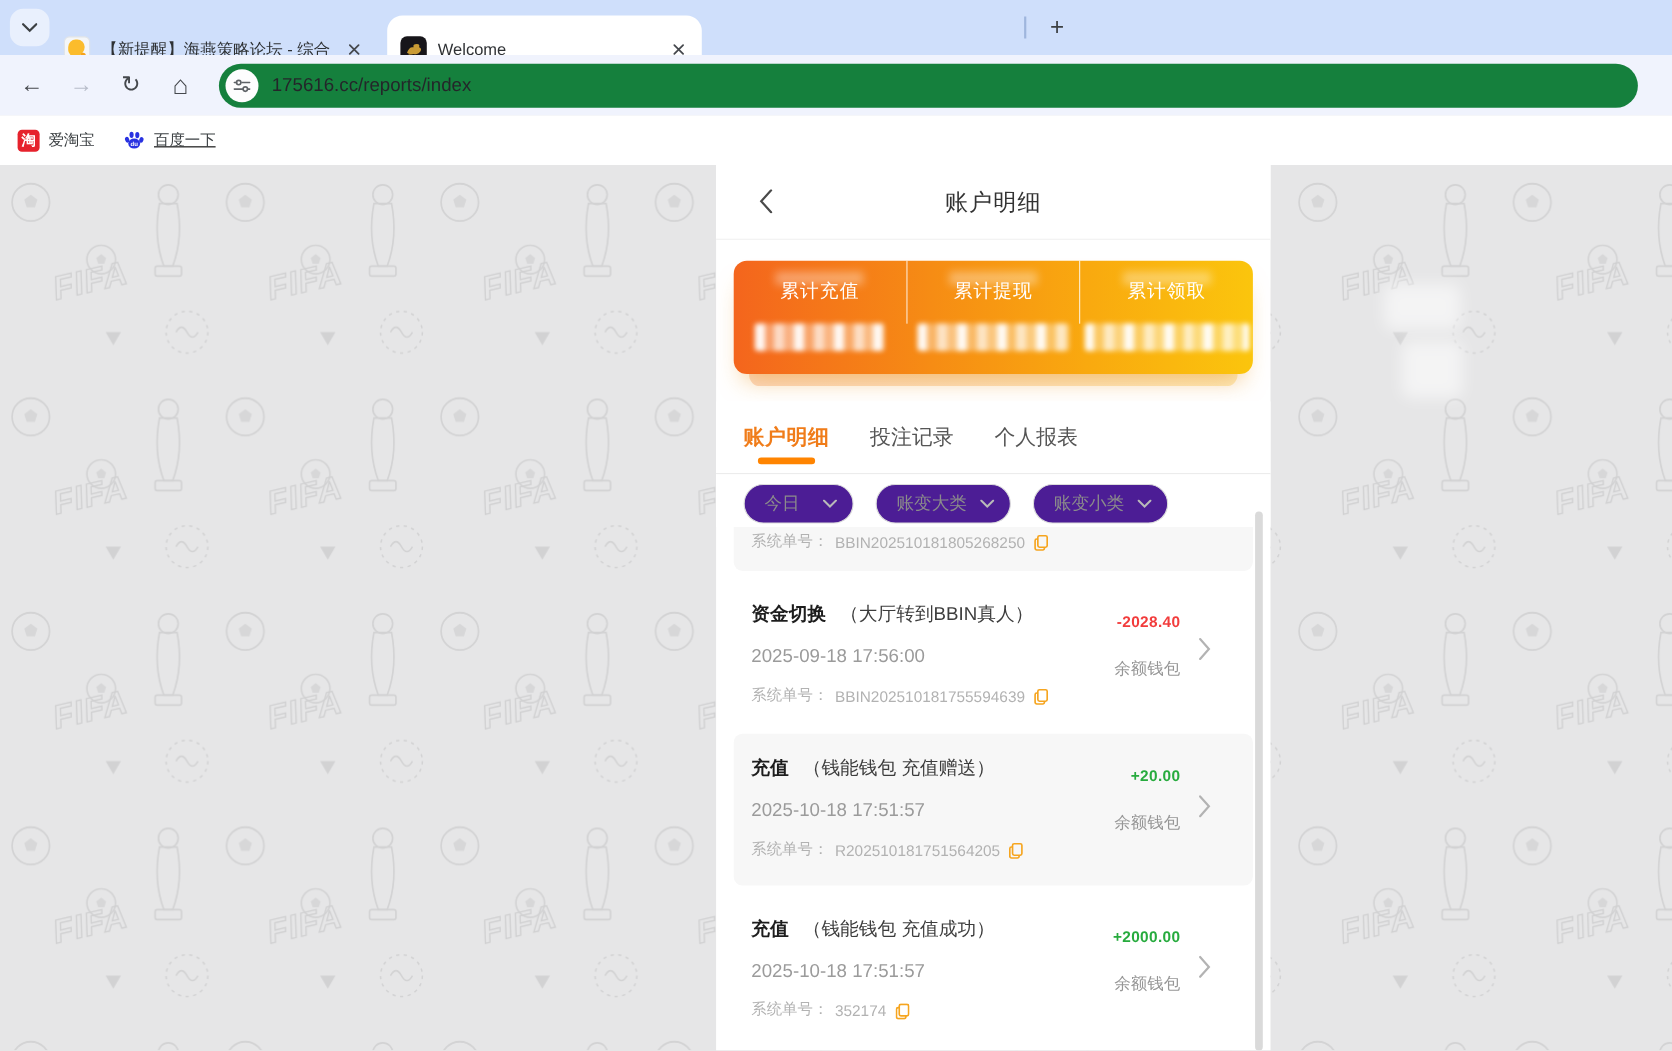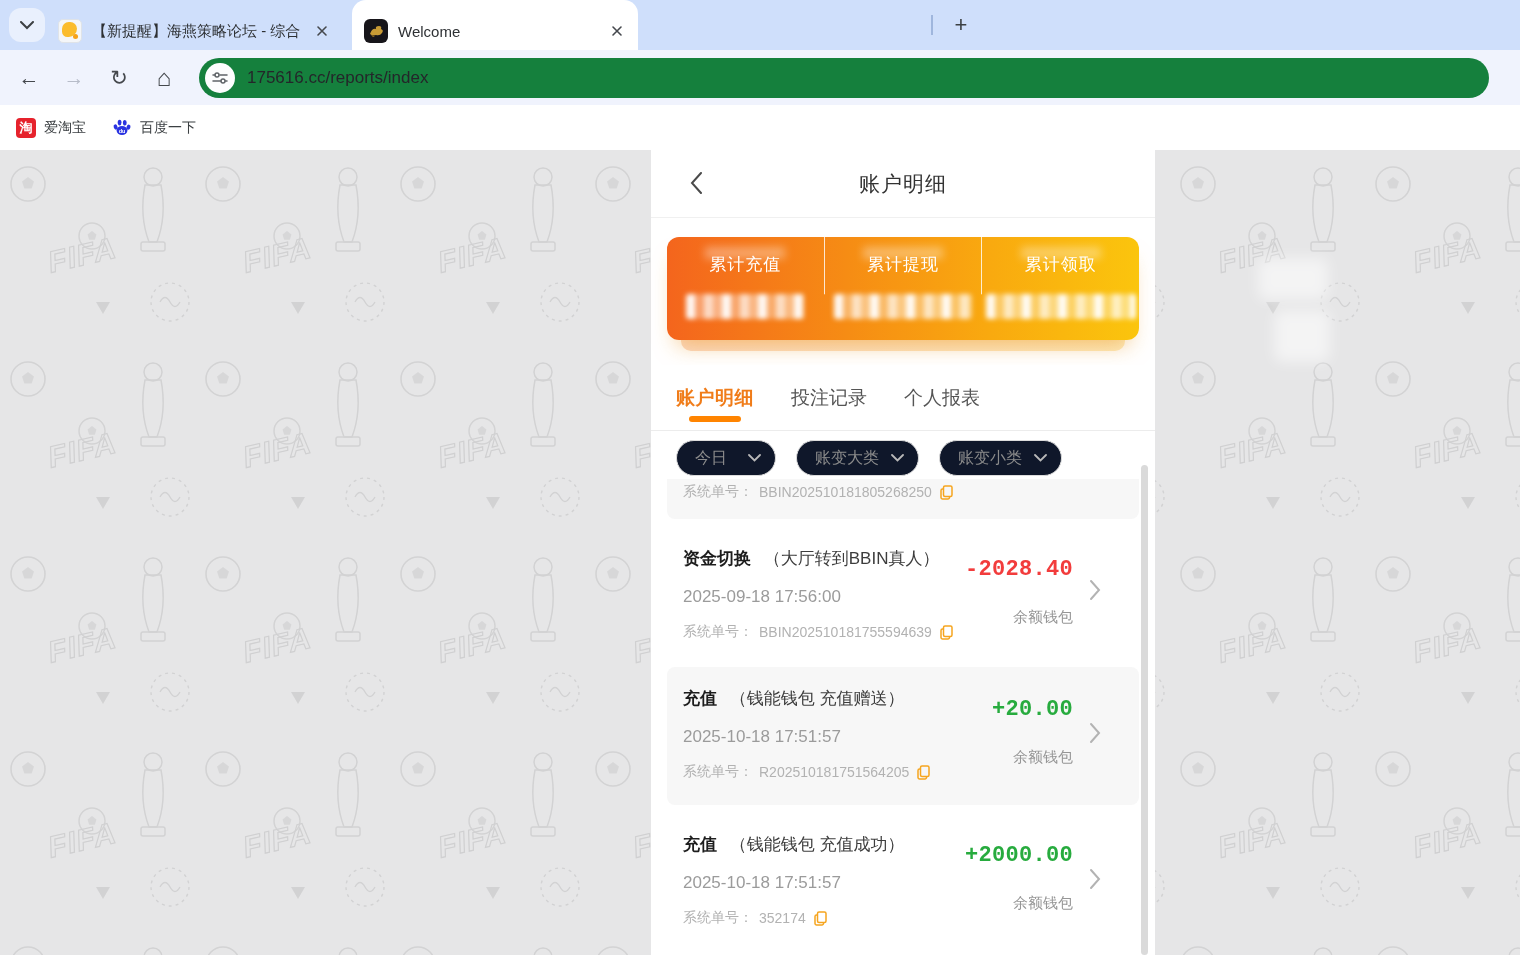--- a/index.html
+++ b/index.html
@@ -4,21 +4,21 @@
 <style>
   * { margin:0; padding:0; box-sizing:border-box; }
   html,body { width:1520px; height:955px; overflow:hidden;
     font-family:"Liberation Sans", sans-serif; background:#e6e6e7; }
 
   
   .tabstrip { position:absolute; left:0; top:0; width:1520px; height:50px;
     background:#cfdffb; }
   .tab-search-btn { position:absolute; left:9px; top:8px; width:36px; height:34px;
     background:#e9f0fd; border-radius:12px; display:flex; align-items:center; justify-content:center; }
-  .tab { position:absolute; top:0; height:62px; display:flex; align-items:center; }
+  .tab { position:absolute; top:14px; height:62px; display:flex; align-items:center; }
   .tab-fav { width:24px; height:24px; border-radius:5px; flex:0 0 auto;
     display:flex; align-items:center; justify-content:center; }
   .tab-title { font-size:15px; color:#2e3134; margin-left:10px; white-space:nowrap;
     overflow:hidden; text-overflow:clip; flex:1; }
   .tab-close { width:18px; height:18px; margin-left:8px; display:flex; align-items:center;
     justify-content:center; border-radius:50%; flex:0 0 auto; }
   .tab1 { left:52px; width:285px; padding:0 6px; }
   .tab2 { left:352px; width:286px; background:#fff; border-radius:14px 14px 0 0; padding:0 12px; }
   .tab3 { left:648px; width:278px; padding:0 6px; }
   .fav-forum { background:#f4f6f8; border:1px solid #dfe3e8; position:relative; overflow:hidden; }
@@ -41,21 +41,21 @@
   .nav-home { margin-left:19px; font-size:24px; }
   .omnibox { margin-left:22px; width:1290px; height:40px; background:#15803d;
     border-radius:20px; display:flex; align-items:center; }
   .siteinfo { width:30px; height:30px; border-radius:50%; background:#fdfdfe;
     margin-left:6px; display:flex; align-items:center; justify-content:center; }
   .url-text { font-size:17px; color:#24262a; margin-left:12px; }
 
   .bookmarks { position:absolute; left:0; top:105px; width:1520px; height:45px;
     background:#ffffff; display:flex; align-items:center; }
   .bm { display:flex; align-items:center; margin-left:16px; }
-  .bm + .bm { margin-left:26px; }
+  .bm + .bm { margin-left:26px;text-decoration:underline; }
   .bm-label { font-size:14px; color:#3c4043; margin-left:8px; }
   .ic-taobao { width:20px; height:20px; border-radius:4px; background:#e6222c; color:#fff;
     font-size:13px; font-weight:bold; display:flex; align-items:center; justify-content:center; }
 
   
   .content { position:absolute; left:0; top:150px; width:1520px; height:805px;
     background:#e6e6e7; overflow:hidden; }
   .bg-pattern { position:absolute; left:0; top:0; width:1520px; height:805px; }
   .blur-patch { position:absolute; background:rgba(255,255,255,.55); filter:blur(7px);
     border-radius:8px; }
@@ -93,41 +93,41 @@
   .ptab { font-size:19px; color:#555; margin-left:37px; position:relative; height:100%;
     display:flex; align-items:center; }
   .ptab:first-child { margin-left:25px; }
   .ptab.active { color:#f07c19; font-weight:bold; letter-spacing:.5px; }
   .ptab.active .underline { position:absolute; left:50%; transform:translateX(-50%);
     bottom:8px; width:52px; height:6px; border-radius:3px; background:#ff8400; }
 
   .filter-bar { position:relative; height:48px; background:#fff; display:flex;
     align-items:flex-start; z-index:2; }
   .pill { height:36px; border:1px solid #dcdcdc; border-radius:18px; margin-top:9px;
-    display:flex; align-items:center; padding:0 14px 0 18px; background:#0f172a; }
+    display:flex; align-items:center; padding:0 14px 0 18px; background:#4c1d95; }
   .pill:first-child { margin-left:25px; width:100px; }
   .pill + .pill { margin-left:20px; }
   .pill-label { font-size:16px; color:#8b8b8b; flex:1; }
   .pill .chev { margin-left:12px; }
 
   .list { position:relative; z-index:1; padding:0 16px; }
   .row { position:relative; border-radius:8px; padding:20px 44px 16px 16px; }
   .row.gray { background:#f7f7f7; }
   .row + .row { margin-top:8px; }
   .row-partial { height:120px; margin-top:-80px; display:flex; flex-direction:column;
     justify-content:flex-end; padding-bottom:18px; }
   .row-title-line { font-size:17px; color:#222; }
   .row-title { font-weight:bold; color:#1d1d1d; }
   .row-subtitle { font-weight:normal; color:#3d3d3d; margin-left:8px; }
   .row-date { margin-top:17px; font-size:17px; color:#9b9b9b; }
-  .row-order { margin-top:16px; font-size:14px; color:#b2b2b2; display:flex; align-items:center; }
+  .row-order { margin-top:16px; font-size:14px; color:#b2b2b2; display:flex; align-items:flex-end; }
   .order-no { margin-left:6px; color:#b2b2b2; }
   .copy-ic { margin-left:8px; display:flex; }
   .row-side { position:absolute; right:66px; top:30px; text-align:right; }
-  .amount { font-size:22px; font-weight:bold; letter-spacing:.3px;font-family:Liberation Mono, monospace; }
+  .amount { font-size:14px; font-weight:bold; letter-spacing:.3px; }
   .amount.neg { color:#f23c3c; }
   .amount.pos { color:#27ab3e; }
   .wallet { margin-top:26px; font-size:15px; color:#969696; }
   .row-chev { position:absolute; right:38px; top:50%; margin-top:-14px; }
   .row1 { height:132px; }
   .row2, .row3 { height:138px; }
 
   .scrollbar { position:absolute; right:7px; top:315px; width:7px; height:490px;
     background:#dadada; border-radius:4px; z-index:5; }
 </style>

